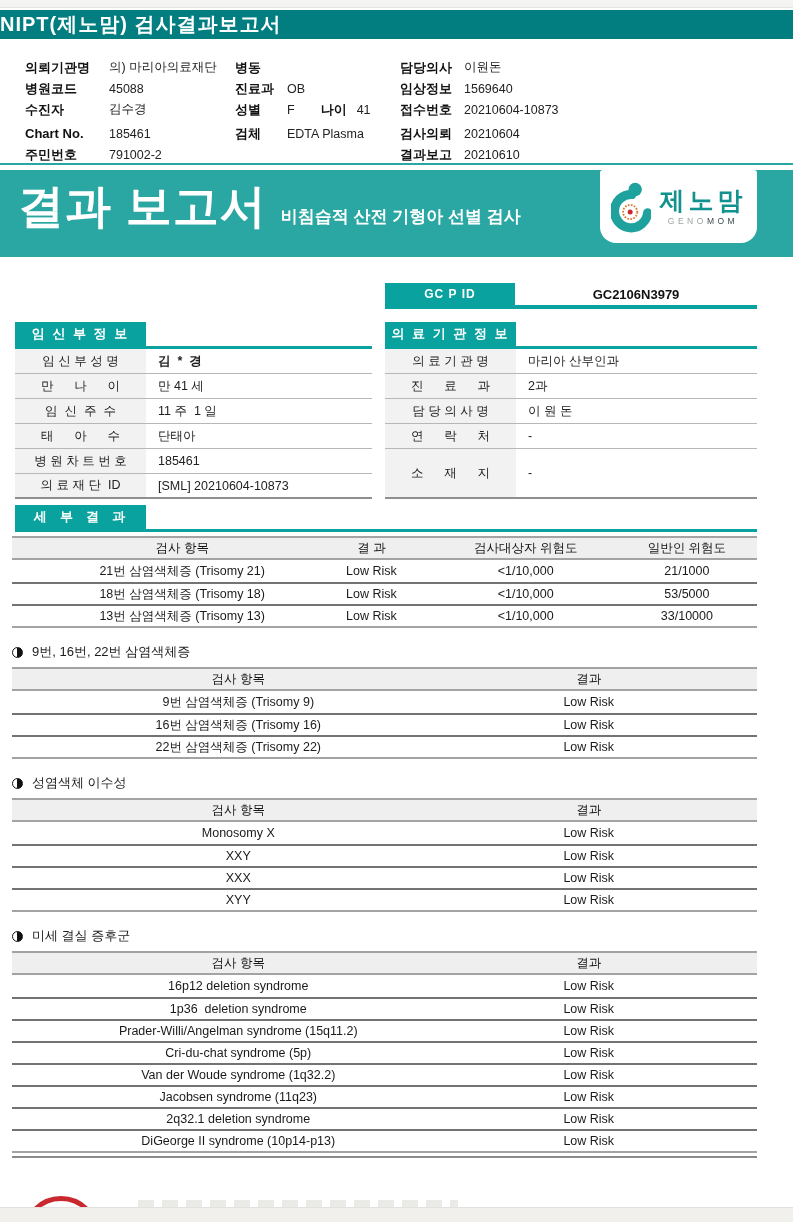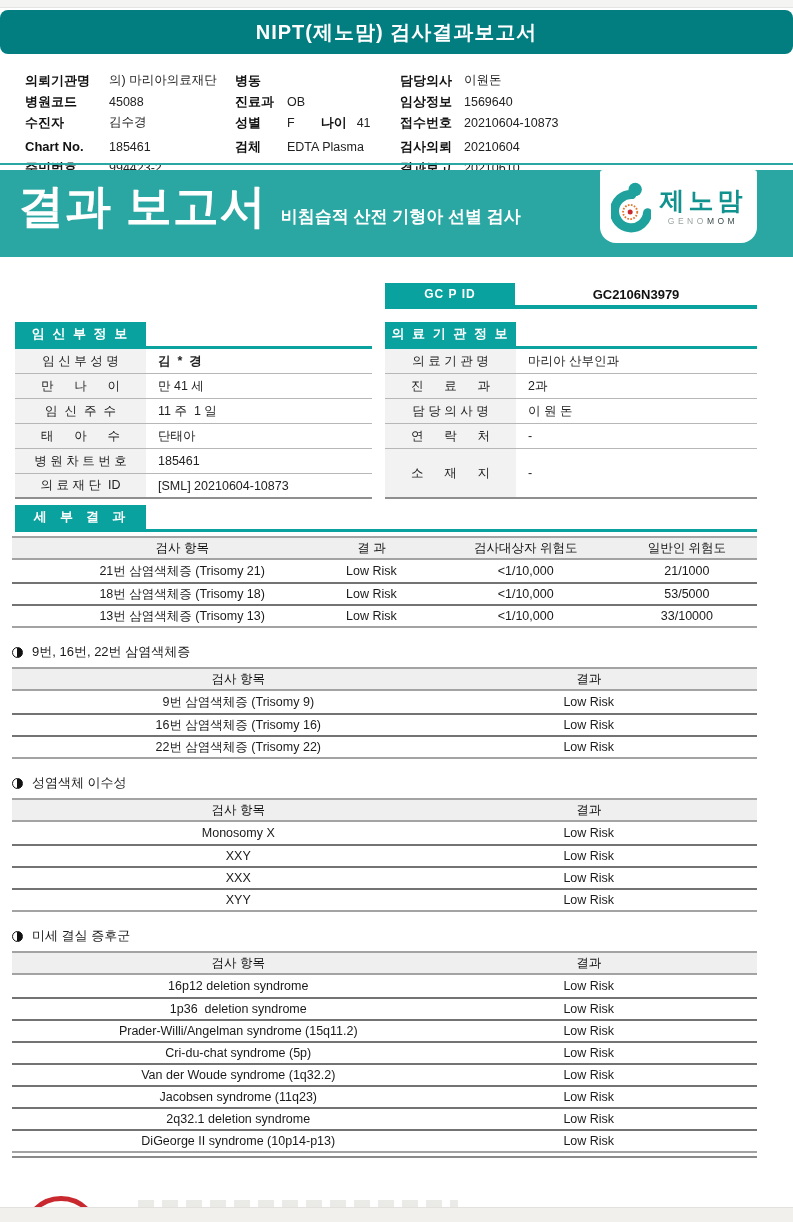--- a/index.html
+++ b/index.html
@@ -1,25 +1,25 @@
 <!DOCTYPE html>
 <html style="--teal-dark: #027e80; --teal: #2aa7a2; --teal-bright: #0aa29e; --accent-red: #c9282e;"><head>
 <meta charset="utf-8">
 <style>
   html,body{margin:0;padding:0;background:#fff;}
   .page{position:relative;width:793px;height:1222px;background:#fff;overflow:hidden;
         font-family:"Liberation Sans","DejaVu Sans",sans-serif;}
   
   .top-strip{position:absolute;top:0;left:0;width:100%;height:7px;background:#f4f4f2;border-bottom:1px solid #e4e4e2;}
-  .title-bar{position:absolute;top:10px;left:0;width:100%;height:44px;background:var(--teal-dark);
-             display:flex;align-items:center;justify-content:center;border-radius:8px;}
+  .title-bar{position:absolute;top:10px;left:0;width:100%;height:29px;background:var(--teal-dark);
+             display:flex;align-items:center;justify-content:flex-start;}
   .title-bar span{color:#fff;font-weight:bold;font-size:20px;letter-spacing:1px;}
   
   .patient-info{position:absolute;top:53px;left:0;width:100%;height:110px;}
-  .pi-col{position:absolute;top:17px;}
+  .pi-col{position:absolute;top:4px;}
   .pi-col0{left:25px}.pi-col1{left:235px}.pi-col2{left:400px}
   .pi-row{display:flex;height:21px;align-items:center;}
   .pi-row.gap{margin-top:3px;}
   .pi-label{font-weight:bold;font-size:13px;color:#111;white-space:pre;}
   .pi-col0 .pi-label{width:84px}.pi-col1 .pi-label{width:52px}.pi-col2 .pi-label{width:64px}
   .pi-value{font-size:12.5px;color:#222;white-space:pre;}
   .pi-label2{width:36px !important;margin-left:26px;}
   
   .banner-line{position:absolute;top:163px;left:0;width:100%;height:2px;background:var(--teal);}
   .banner{position:absolute;top:170px;left:0;width:100%;height:87px;background:var(--teal);}
@@ -99,21 +99,21 @@
         <div class="pi-row">
           <span class="pi-label">수진자</span>
           <span class="pi-value">김수경</span>
         </div>
         <div class="pi-row gap">
           <span class="pi-label">Chart No.</span>
           <span class="pi-value">185461</span>
         </div>
         <div class="pi-row">
           <span class="pi-label">주민번호</span>
-          <span class="pi-value">994423-2</span>
+          <span class="pi-value">791002-2</span>
         </div>
       </div>
       <div class="pi-col pi-col1">
         <div class="pi-row">
           <span class="pi-label">병동</span>
           <span class="pi-value"></span>
         </div>
         <div class="pi-row">
           <span class="pi-label">진료과</span>
           <span class="pi-value">OB</span>

